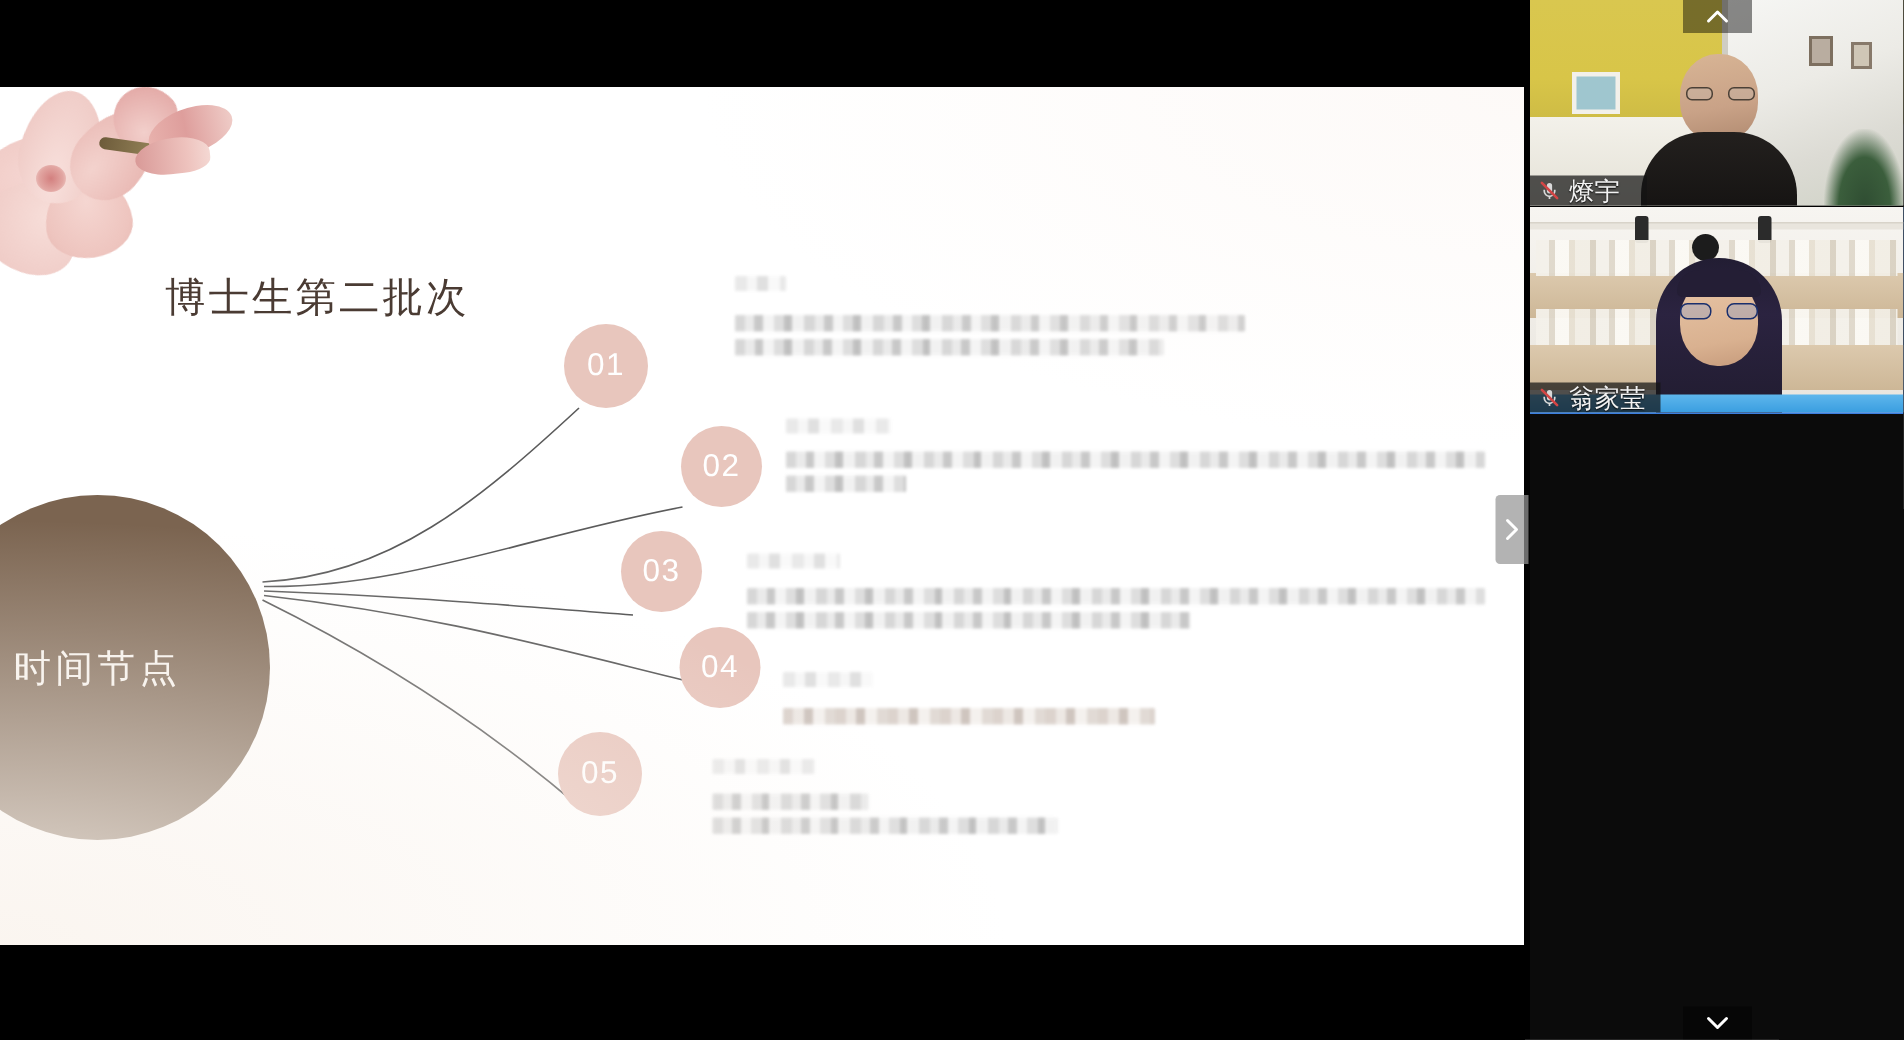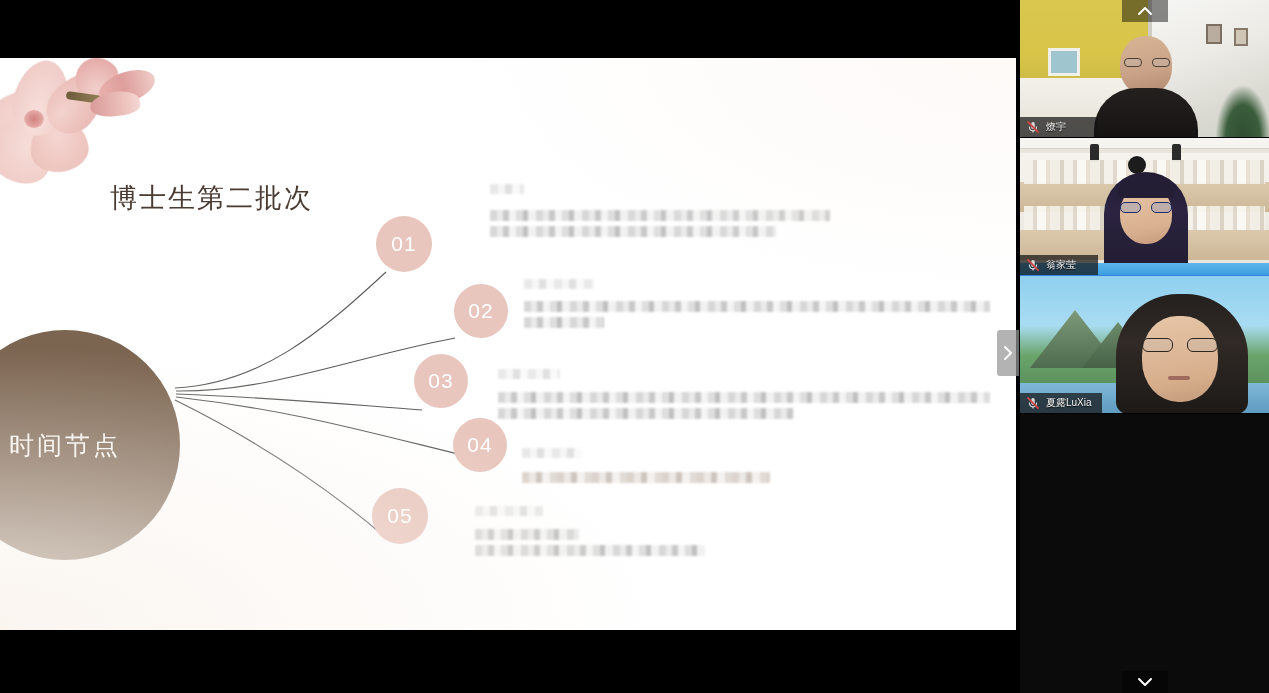--- a/index.html
+++ b/index.html
@@ -184,21 +184,21 @@
   .tile.active { outline: 2px solid #3b7fe0; outline-offset: -2px; }
   .tile-bg { position: absolute; inset: 0; }
   .namebar {
     position: absolute; left: 0; bottom: 0;
     height: 20px; min-width: 78px;
     padding: 0 10px 0 6px;
     background: rgba(20,20,20,.72);
     display: flex; align-items: center; gap: 6px;
   }
   .name-text {
-    color: #f2f2f2; font-size: 10px; line-height: 1;
+    color: #f2f2f2; font-size: 17px; line-height: 1;
     white-space: nowrap;
     text-shadow: 0 1px 1px rgba(0,0,0,.9);
   }
   .mic-muted { width: 14px; height: 14px; flex: 0 0 14px; }
 
   .strip-btn {
     position: absolute; left: 50%; transform: translateX(-50%);
     width: 46px; height: 22px;
     background: rgba(0,0,0,.45);
     display: flex; align-items: center; justify-content: center;
@@ -569,43 +569,20 @@
         <svg class="mic-muted" viewBox="0 0 16 16">
           <path d="M8 2.2a2 2 0 0 1 2 2v4a2 2 0 0 1-4 0v-4a2 2 0 0 1 2-2z" fill="#d9d9d9"></path>
           <path d="M4 7.4v1a4 4 0 0 0 8 0v-1" fill="none" stroke="#d9d9d9" stroke-width="1.3"></path>
           <path d="M8 12.4v2" stroke="#d9d9d9" stroke-width="1.3"></path>
           <path d="M2.2 2.2 L13.8 13.8" stroke="#d24545" stroke-width="2" stroke-linecap="round"></path>
         </svg>
         <span class="name-text">翁家莹</span>
       </div>
     </div>
 
-    <div class="tile" style="height:138px;">
-      <div class="tile-bg sc5">
-        <div class="mtn"></div>
-          <div class="mtn2"></div>
-          <div class="water"></div>
-        <div class="p5h"></div>
-          <div class="f5"></div>
-        <div class="gl5">
-            <i></i>
-            <i></i>
-          </div>
-        <div class="m5"></div>
-      </div>
-      <div class="namebar">
-        <svg class="mic-muted" viewBox="0 0 16 16">
-          <path d="M8 2.2a2 2 0 0 1 2 2v4a2 2 0 0 1-4 0v-4a2 2 0 0 1 2-2z" fill="#d9d9d9"></path>
-          <path d="M4 7.4v1a4 4 0 0 0 8 0v-1" fill="none" stroke="#d9d9d9" stroke-width="1.3"></path>
-          <path d="M8 12.4v2" stroke="#d9d9d9" stroke-width="1.3"></path>
-          <path d="M2.2 2.2 L13.8 13.8" stroke="#d24545" stroke-width="2" stroke-linecap="round"></path>
-        </svg>
-        <span class="name-text">夏露LuXia</span>
-      </div>
-    </div>
 
     <div class="strip-btn" id="strip-down">
       <svg width="16" height="10" viewBox="0 0 16 10">
         <path d="M2 2 L8 8 L14 2" fill="none" stroke="#ffffff" stroke-width="2" stroke-linecap="round" stroke-linejoin="round"></path>
       </svg>
     </div>
 
   </div>
 
 </div>

